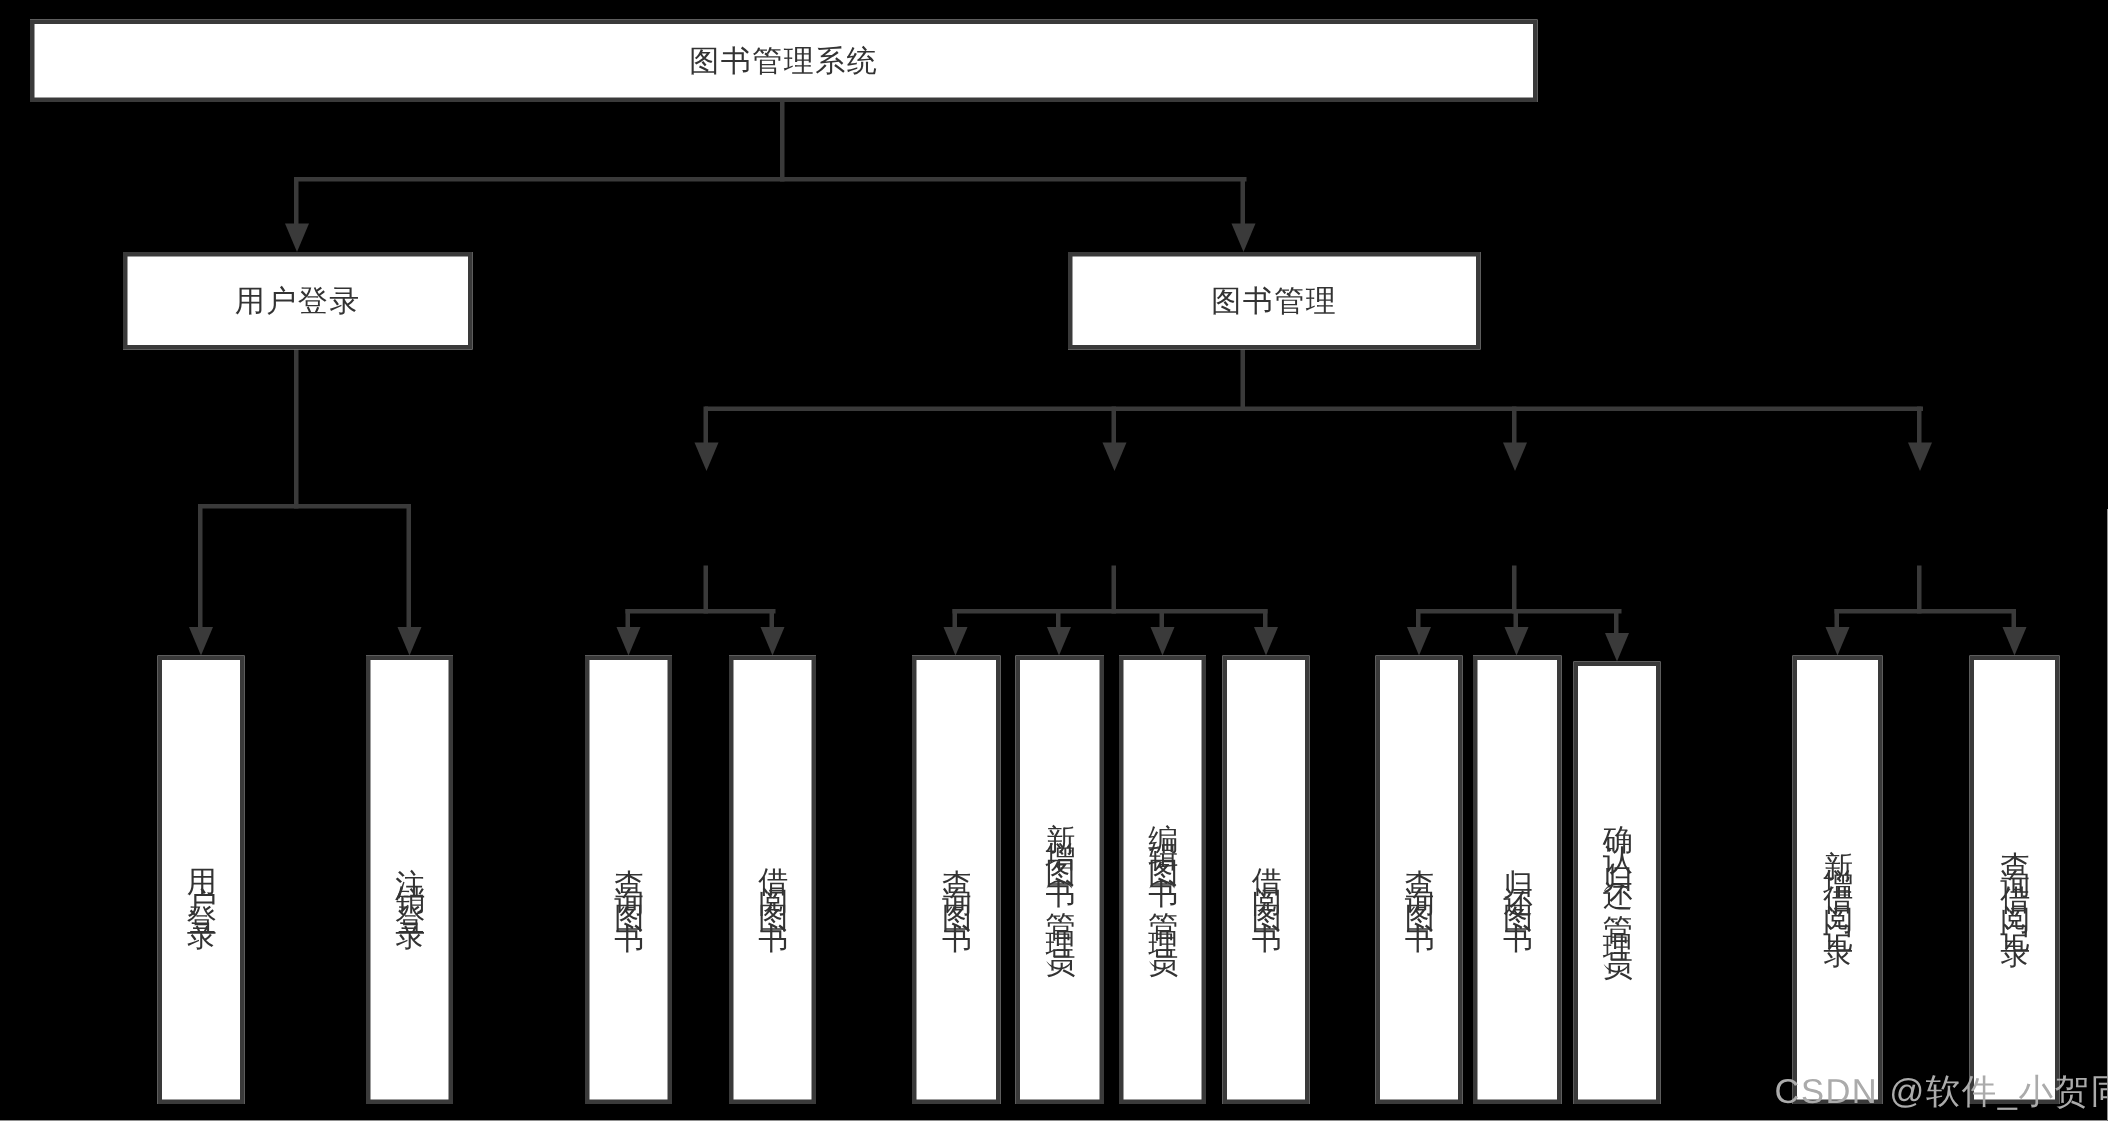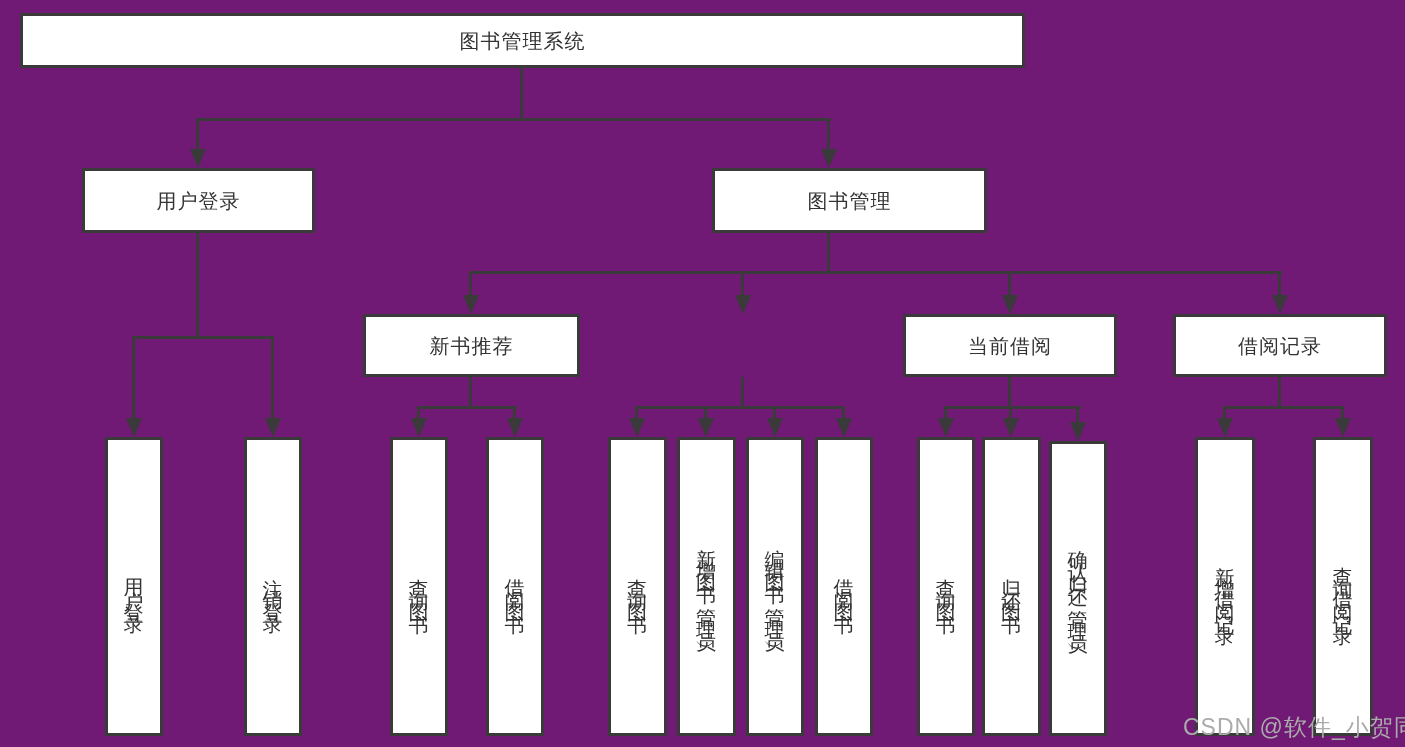--- a/index.html
+++ b/index.html
@@ -1,20 +1,20 @@
 <!DOCTYPE html>
 <html><head>
 <meta charset="utf-8">
 <style>
   html, body { margin: 0; padding: 0; background: #ffffff; }
   .stage {
     position: relative;
     width: 1405px;
     height: 747px;
-    background: #701a75;
+    background: #000000;
     overflow: hidden;
     font-family: "Liberation Sans", sans-serif;
     color: #333333;
   }
   .box {
     position: absolute;
     box-sizing: border-box;
     border: 3px solid #3a3a3a;
     background: #ffffff;
     display: flex;
@@ -117,23 +117,20 @@
   <div class="line" style="left:1223px;top:406px;width:3px;height:14px"></div>
   <div class="arrow" style="left:1217px;top:418px"></div>
   <div class="line" style="left:1341px;top:406px;width:3px;height:14px"></div>
   <div class="arrow" style="left:1335px;top:418px"></div>
 
   <div class="box hbox" style="left:20px;top:13px;width:1005px;height:55px">图书管理系统</div>
 
   <div class="box hbox" style="left:82px;top:168px;width:233px;height:65px">用户登录</div>
   <div class="box hbox" style="left:712px;top:168px;width:275px;height:65px">图书管理</div>
 
-  <div class="box hbox" style="left:363px;top:314px;width:217px;height:63px">新书推荐</div>
-  <div class="box hbox" style="left:903px;top:314px;width:214px;height:63px">当前借阅</div>
-  <div class="box hbox" style="left:1173px;top:314px;width:214px;height:63px">借阅记录</div>
 
   <div class="box vbox" style="left:105px;top:437px;width:58px;height:299px">用户登录</div>
   <div class="box vbox" style="left:244px;top:437px;width:58px;height:299px">注销登录</div>
 
   <div class="box vbox" style="left:390px;top:437px;width:58px;height:299px">查询图书</div>
   <div class="box vbox" style="left:486px;top:437px;width:58px;height:299px">借阅图书</div>
 
   <div class="box vbox" style="left:608px;top:437px;width:59px;height:299px">查询图书</div>
   <div class="box vbox" style="left:677px;top:437px;width:59px;height:299px">新增图书（管理员）</div>
   <div class="box vbox" style="left:746px;top:437px;width:58px;height:299px">编辑图书（管理员）</div>

